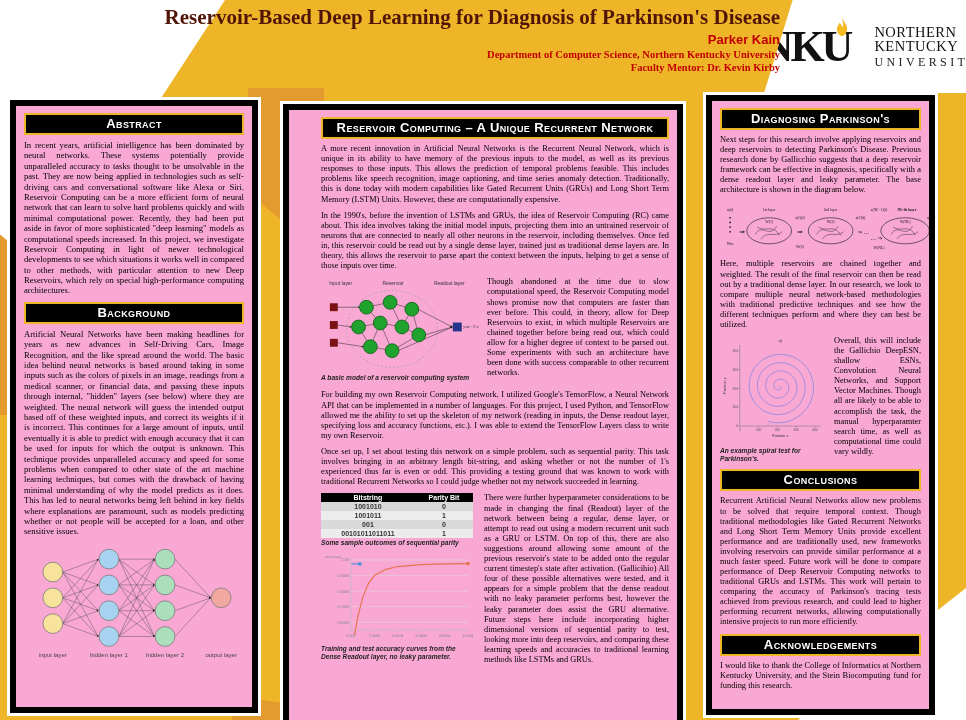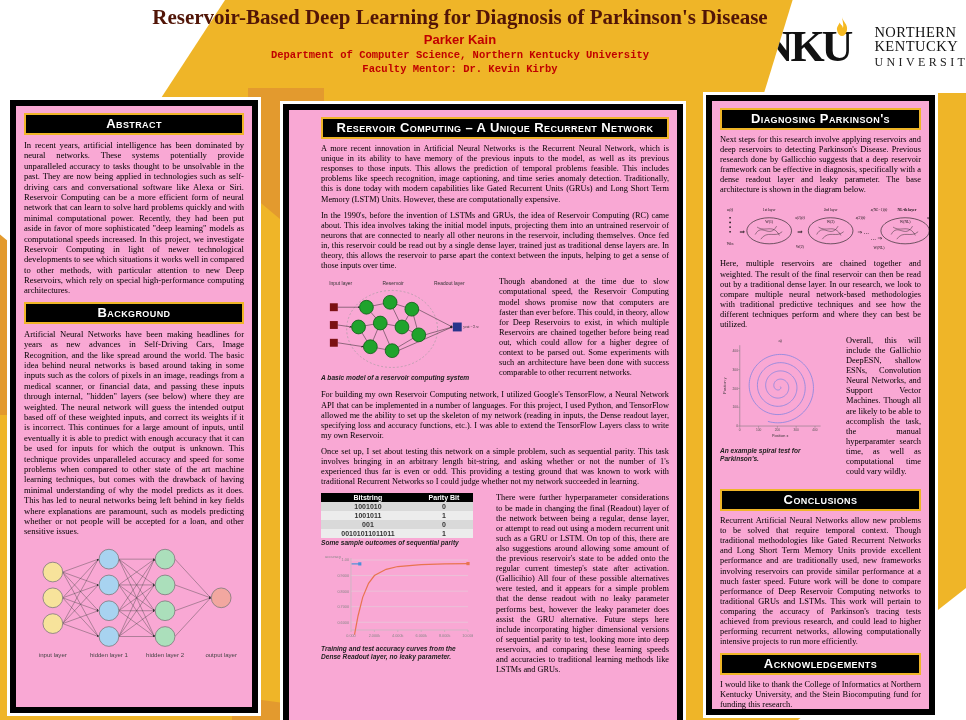--- a/index.html
+++ b/index.html
@@ -12,37 +12,37 @@
   .accent2{left:248px;top:88px;width:76px;height:168px;clip-path:polygon(0 0,100% 0,100% 100%,0 62%);}
   .accent3{left:232px;top:692px;width:180px;height:28px;clip-path:polygon(0 15%,100% 100%,0 100%);}
   .logo-area{position:absolute;left:762px;top:0;width:204px;height:93px;background:#fff;
              clip-path:polygon(15% 0,100% 0,100% 100%,1% 100%);z-index:2;display:flex;align-items:center;justify-content:center;gap:6px;}
   .nku-wrap{position:relative;display:flex;align-items:flex-end;gap:24px;padding-left:14px;}
   .nku-letters{font-family:"Liberation Serif",serif;font-weight:700;font-size:44px;color:#111;letter-spacing:-3px;line-height:1;}
   .nku-flame{position:absolute;left:86px;top:-8px;}
   .nku-right{display:flex;flex-direction:column;line-height:1.02;}
   .nku-line{font-family:"Liberation Serif",serif;font-size:14.5px;color:#111;letter-spacing:.5px;}
   .nku-univ{font-family:"Liberation Serif",serif;font-size:12px;color:#222;letter-spacing:3.4px;margin-top:2px;}
-  .header-text{position:absolute;left:140px;top:5px;width:640px;text-align:center;z-index:3;}
+  .header-text{position:absolute;left:140px;top:5px;width:640px;text-align:right;z-index:3;}
   .poster-title{font-family:"Liberation Serif",serif;font-size:21px;font-weight:600;color:#511507;}
   .author{font-family:"Liberation Sans",sans-serif;font-weight:700;font-size:13px;color:#C00000;margin-top:2px;}
-  .dept,.mentor{font-family:Liberation Mono, monospace;font-weight:700;font-size:10.5px;color:#C00000;margin-top:2px;}
+  .dept,.mentor{font-family:Liberation Serif, serif;font-weight:700;font-size:10.5px;color:#C00000;margin-top:2px;}
   .panel{position:absolute;background:#f9a8d4;border:6px solid #000;box-shadow:0 0 0 3px #fff;z-index:4;
          padding:7px 8px;box-sizing:border-box;overflow:hidden;}
   .panel-left{left:10px;top:100px;width:248px;height:613px;}
   .panel-mid{left:283px;top:104px;width:400px;height:652px;padding-left:32px;}
   .panel-right{left:706px;top:95px;width:229px;height:620px;}
   .sec-head{background:#000;border:2px solid #EFB528;color:#fff;text-align:center;
             font-family:"Liberation Sans",sans-serif;font-weight:700;font-variant:small-caps;
             font-size:13px;letter-spacing:.4px;padding:1px 0 2px 0;margin:0 0 5px 0;}
   .panel p{margin:0 0 6px 0;text-align:justify;}
   .panel-left p{font-size:8.6px;line-height:1.21;}
   .panel-mid p{font-size:8.3px;line-height:1.22;}
   .panel-right p{font-size:8.4px;line-height:1.2;}
-  .figrow{display:flex;gap:20px;align-items:flex-start;margin-bottom:6px;}
+  .figrow{display:flex;gap:8px;align-items:flex-start;margin-bottom:6px;}
   .figcol{flex:none;}
   .caption{font-family:"Liberation Sans",sans-serif;font-style:italic;font-weight:700;
            font-size:6.6px;line-height:1.25;color:#222;margin-top:1px;text-align:left;}
   .bittable{border-collapse:collapse;font-family:"Liberation Sans",sans-serif;width:152px;}
   .bittable th{background:#000;color:#fff;font-size:7px;font-weight:700;padding:1px 3px;text-align:center;}
   .bittable td{font-size:7px;font-weight:700;color:#333;text-align:center;padding:1px 3px;}
   .bittable tr:nth-child(odd) td{background:#D9D9D9;}
   .bittable tr:nth-child(even) td{background:#ECECEC;}
   .nn-figure{width:226px;margin:2px auto 0 auto;}
   svg{display:block;}

